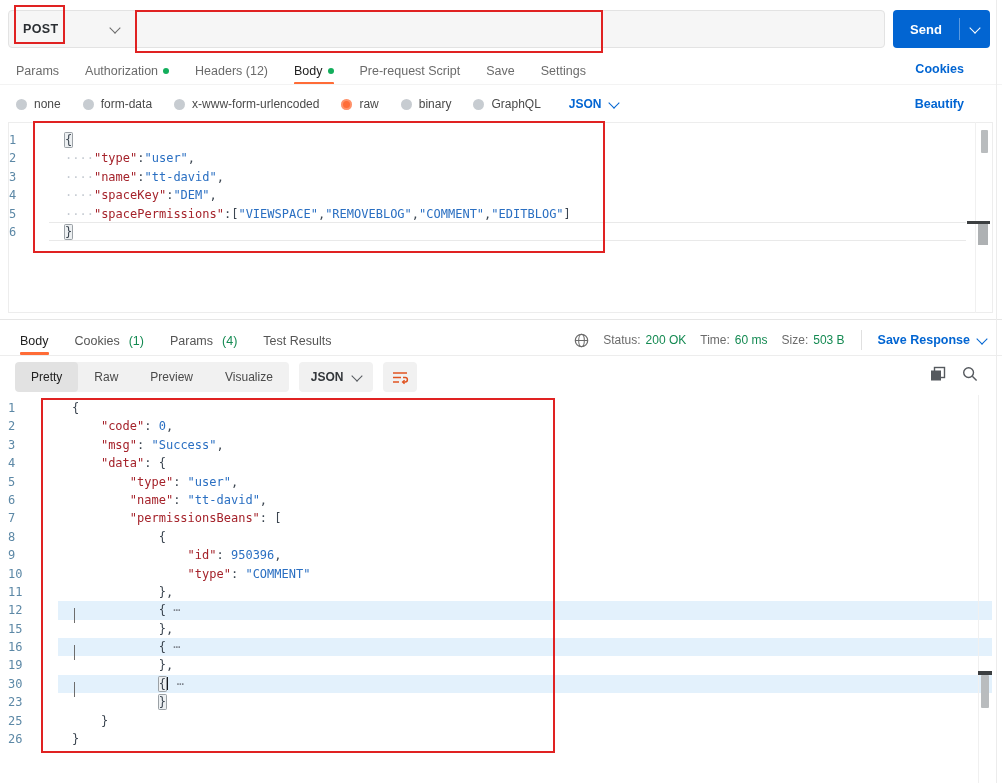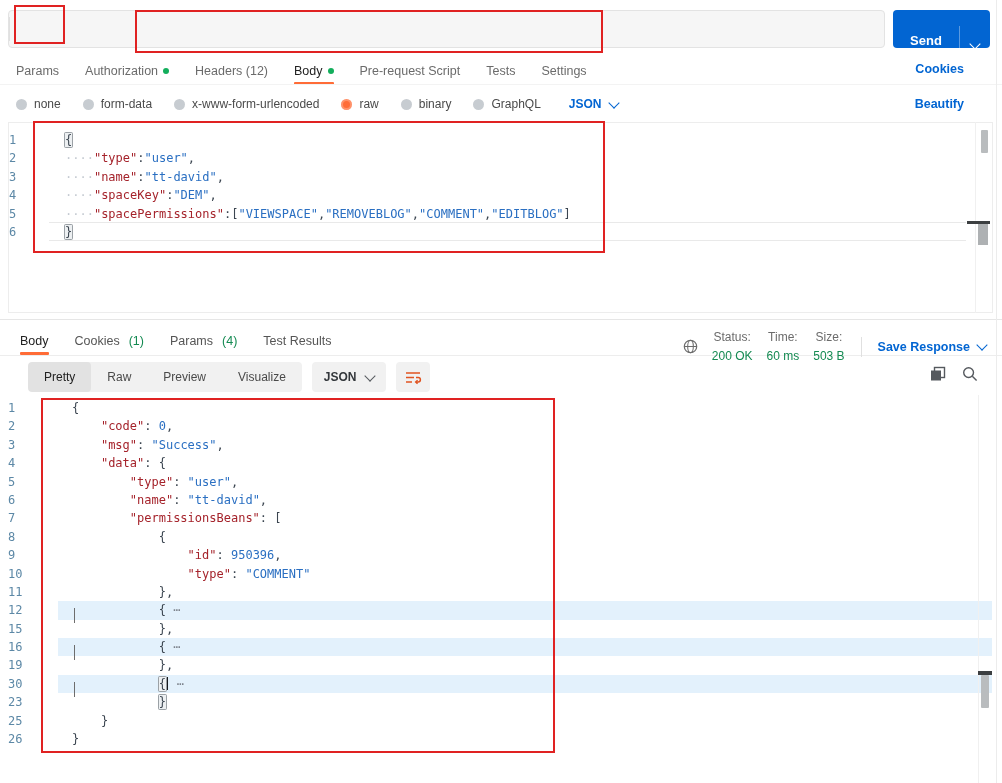--- a/index.html
+++ b/index.html
@@ -21,21 +21,21 @@
   .chev.blue{border-color:var(--blue);}
   .chev.white{border-color:#fff;}
   .method-divider{width:1px;height:24px;background:#e0e0e0;}
   .url-area{flex:1;display:flex;align-items:center;gap:6px;padding-left:10px;overflow:hidden;}
   .mosaic{height:15px;border-radius:2px;filter:blur(1.2px);
     background:repeating-linear-gradient(90deg,#c9ced3 0 7px,#e8ebed 7px 13px,#d6dbdf 13px 21px,#eef0f1 21px 27px),
     repeating-linear-gradient(0deg,rgba(255,255,255,.4) 0 4px,rgba(120,130,140,.25) 4px 8px);}
   .m1{width:152px;} .m2{width:96px;}
   .url-path{font-size:12.5px;color:#34383c;white-space:nowrap;}
   .send-btn{left:893px;top:10px;width:97px;height:38px;background:var(--blue);border-radius:4px;
-    display:flex;align-items:flex-end;color:#fff;cursor:pointer;}
+    display:flex;align-items:center;color:#fff;cursor:pointer;}
   .send-main{flex:1;text-align:center;font-weight:bold;font-size:13px;}
   .send-split{width:1px;height:22px;background:rgba(255,255,255,.35);}
   .send-caret{width:30px;display:flex;align-items:center;justify-content:center;}
   
   .tabs-row{left:16px;top:57px;height:27px;display:flex;gap:26px;align-items:center;font-size:12.5px;color:#6b6b6b;}
   .tab{position:relative;display:flex;align-items:center;gap:5px;cursor:pointer;height:100%;}
   .tab.active{color:#212121;}
   .tab.active::after{content:"";position:absolute;left:0;right:0;bottom:-1px;height:3px;background:var(--orange);border-radius:1px;}
   .dot{width:6px;height:6px;border-radius:50%;background:var(--greenD);display:inline-block;}
   .link{color:var(--blue);font-weight:bold;font-size:12.5px;cursor:pointer;}
@@ -79,47 +79,51 @@
   .resp-marker-dark{left:978px;top:671px;width:14px;height:4px;background:#3c3f41;}
   .resp-thumb{left:981px;top:675px;width:8px;height:33px;}
   .page-edge{left:996px;top:0;height:783px;width:1px;background:#ececec;}
   
   .mid-divider{left:0;top:319px;width:1002px;height:1px;background:#e6e6e6;}
   .resp-tabs-divider{left:0;top:355px;width:1002px;height:1px;background:#ededed;}
   
   .resp-tabs{left:20px;top:327px;height:27px;display:flex;gap:26px;align-items:center;font-size:12.5px;color:#555;}
   .count{color:var(--greenT);margin-left:4px;}
   .resp-meta{right:16px;top:330px;display:flex;align-items:center;gap:14px;font-size:12px;color:#6b6b6b;}
-  .meta-pair{display:flex;gap:5px;align-items:center;flex-direction:column;}
+  .meta-pair{display:flex;gap:5px;align-items:center;}
   .meta-value{color:var(--greenT);}
   .meta-sep{width:1px;height:20px;background:#e0e0e0;margin:0 2px;}
   .save-resp{display:flex;align-items:center;gap:8px;color:var(--blue);font-weight:bold;font-size:12.5px;cursor:pointer;}
   .globe{width:15px;height:15px;}
   
-  .resp-toolbar{left:28px;top:362px;height:30px;display:flex;gap:10px;align-items:stretch;}
+  .resp-toolbar{left:15px;top:362px;height:30px;display:flex;gap:10px;align-items:stretch;}
   .seg-group{display:flex;background:#f1f1f1;border-radius:4px;overflow:hidden;}
   .seg{padding:0 16px;display:flex;align-items:center;font-size:12px;color:#4a4a4a;cursor:pointer;}
   .seg.active{background:#e2e2e2;border-radius:4px;color:#212121;}
   .pill{background:#f1f1f1;border-radius:4px;display:flex;align-items:center;gap:9px;padding:0 12px;
     font-size:12px;color:#33373b;font-weight:bold;cursor:pointer;}
   .pill .chev{border-color:#55595e;}
   .wrap-pill{padding:0 8px;}
   .resp-icons{right:24px;top:366px;display:flex;gap:16px;align-items:center;}
   .icon-btn{cursor:pointer;display:flex;}
   
   .ann{border:2px solid var(--red);pointer-events:none;z-index:50;box-sizing:border-box;}
   .ann-method{left:14px;top:5px;width:51px;height:39px;}
   .ann-url{left:135px;top:10px;width:468px;height:43px;}
   .ann-req{left:33px;top:121px;width:572px;height:132px;}
   .ann-resp{left:41px;top:398px;width:514px;height:355px;}
 </style>
 </head>
 <body style="--orange: #ff6c37; --blue: #0265d2; --greenT: #148a52; --greenD: #13ae5c; --red: #e02222; --key: #a5232b; --str: #2a6fc2; --num: #2a6fc2; --ln: #5c88a6;">
 
 <div class="abs urlbar">
+  <div class="method">
+    <span class="method-label">POST</span>
+    <span class="chev"></span>
+  </div>
   <div class="method-divider"></div>
 </div>
 <div class="abs send-btn">
   <span class="send-main">Send</span>
   <span class="send-split"></span>
   <span class="send-caret">
       <span class="chev white"></span>
     </span>
 </div>
 
@@ -135,21 +139,21 @@
       <span>Headers (12)</span>
     </div>
     <div class="tab active">
       <span>Body</span>
       <span class="dot"></span>
     </div>
     <div class="tab">
       <span>Pre-request Script</span>
     </div>
     <div class="tab">
-      <span>Tests</span>
+      <span>Save</span>
     </div>
     <div class="tab">
       <span>Settings</span>
     </div>
   </div>
 <div class="abs tabs-underline"></div>
 <div class="abs link cookies-link">Cookies</div>
 
 <div class="abs radio-row" id="body-type-row">
     <label class="radio">

